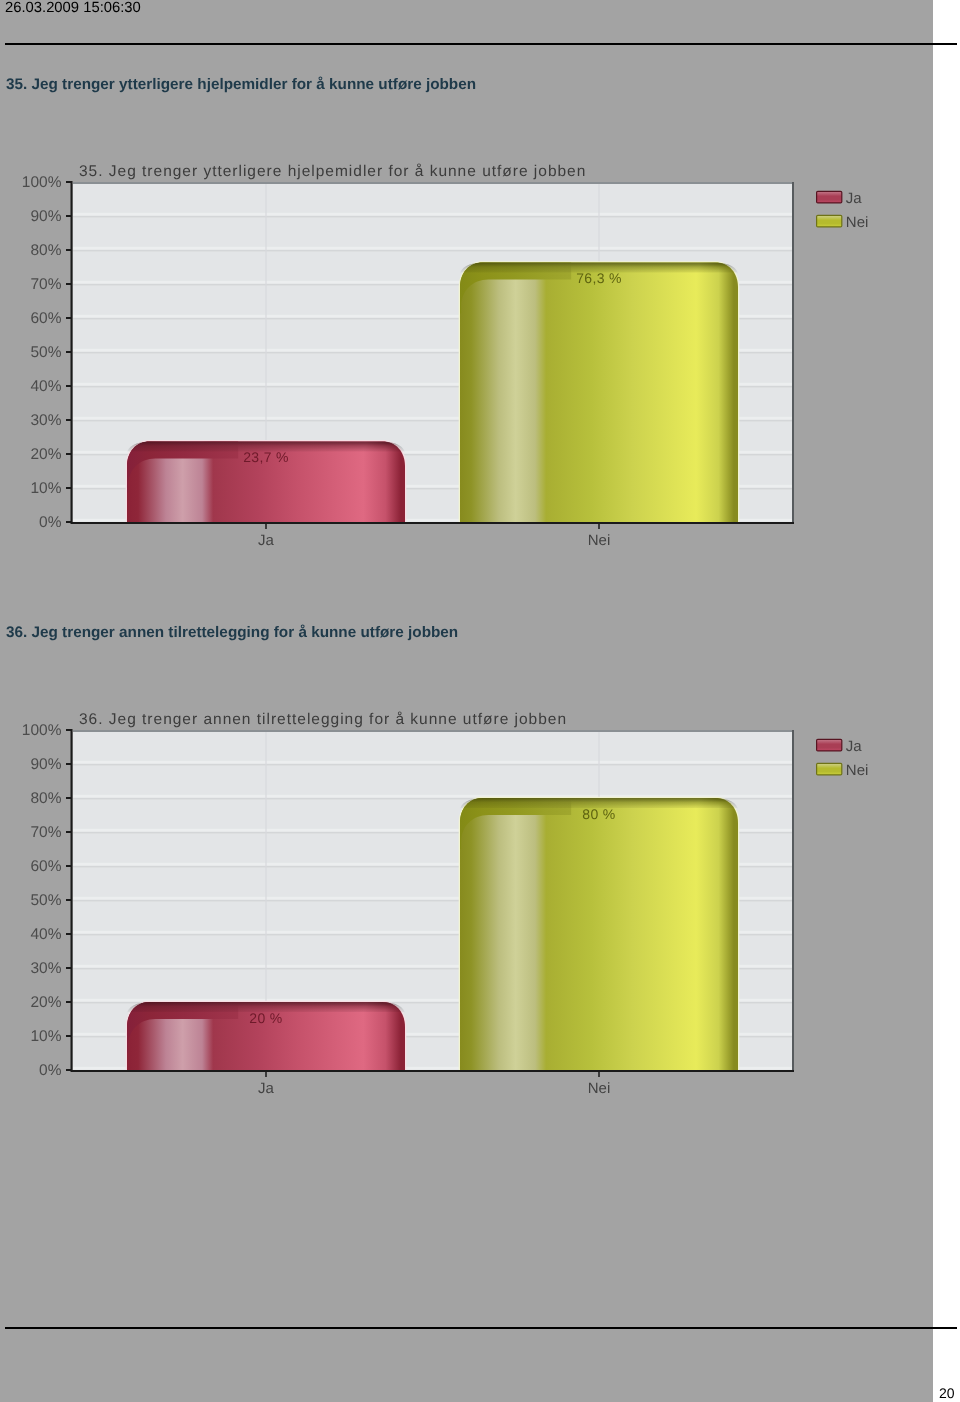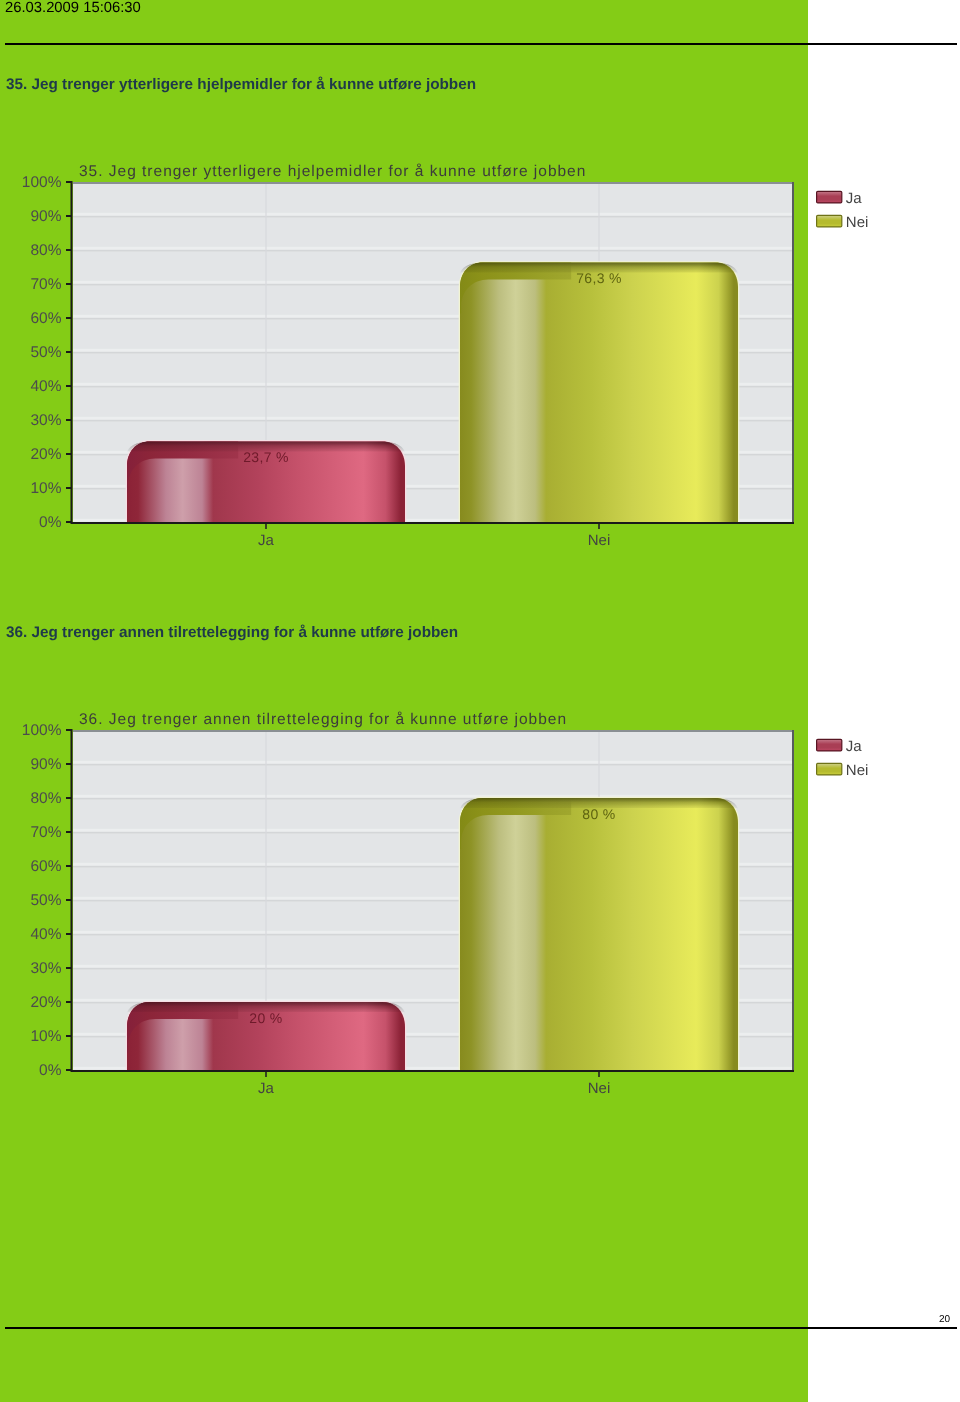--- a/index.html
+++ b/index.html
@@ -5,31 +5,31 @@
 <style>
   html,body{margin:0;padding:0;}
   body{
     width:960px;height:1402px;background:#ffffff;
     font-family:"Liberation Sans",sans-serif;
     position:relative;overflow:hidden;
     -webkit-font-smoothing:antialiased;
     text-rendering:geometricPrecision;
   }
   svg text{ -webkit-font-smoothing:antialiased; }
-  .page{position:absolute;left:0;top:0;width:808px;height:1402px;background:#84cc16;}
+  .page{position:absolute;left:0;top:0;width:933px;height:1402px;background:#a3a3a3;}
 
   
   
   .hdr-date{position:absolute;left:5px;top:0px;font-size:14.8px;color:#000;white-space:nowrap;}
   
   .hdr-title{position:absolute;left:578px;top:0px;font-size:14.8px;color:#000;white-space:nowrap;}
   .rule{position:absolute;left:5px;width:952px;height:2px;background:#000;}
   .hdr-rule{top:43px;}
   .ftr-rule{top:1327px;}
-  .pagenum{position:absolute;left:939px;top:1314px;font-size:10px;color:#000;}
+  .pagenum{position:absolute;left:939px;top:1385px;font-size:14px;color:#000;}
   .oslash{font-size:0.78em;display:inline-block;transform:translateY(0.5px);}
 
   .qtitle{position:absolute;left:6px;font-size:15.3px;font-weight:bold;color:#1F3A4A;white-space:nowrap;}
   #q0{top:76px;}
   #q1{top:624px;}
 
   .chartwrap{position:absolute;left:0;}
   #c0{top:140px;}
   #c1{top:688px;}
   svg{display:block;}

